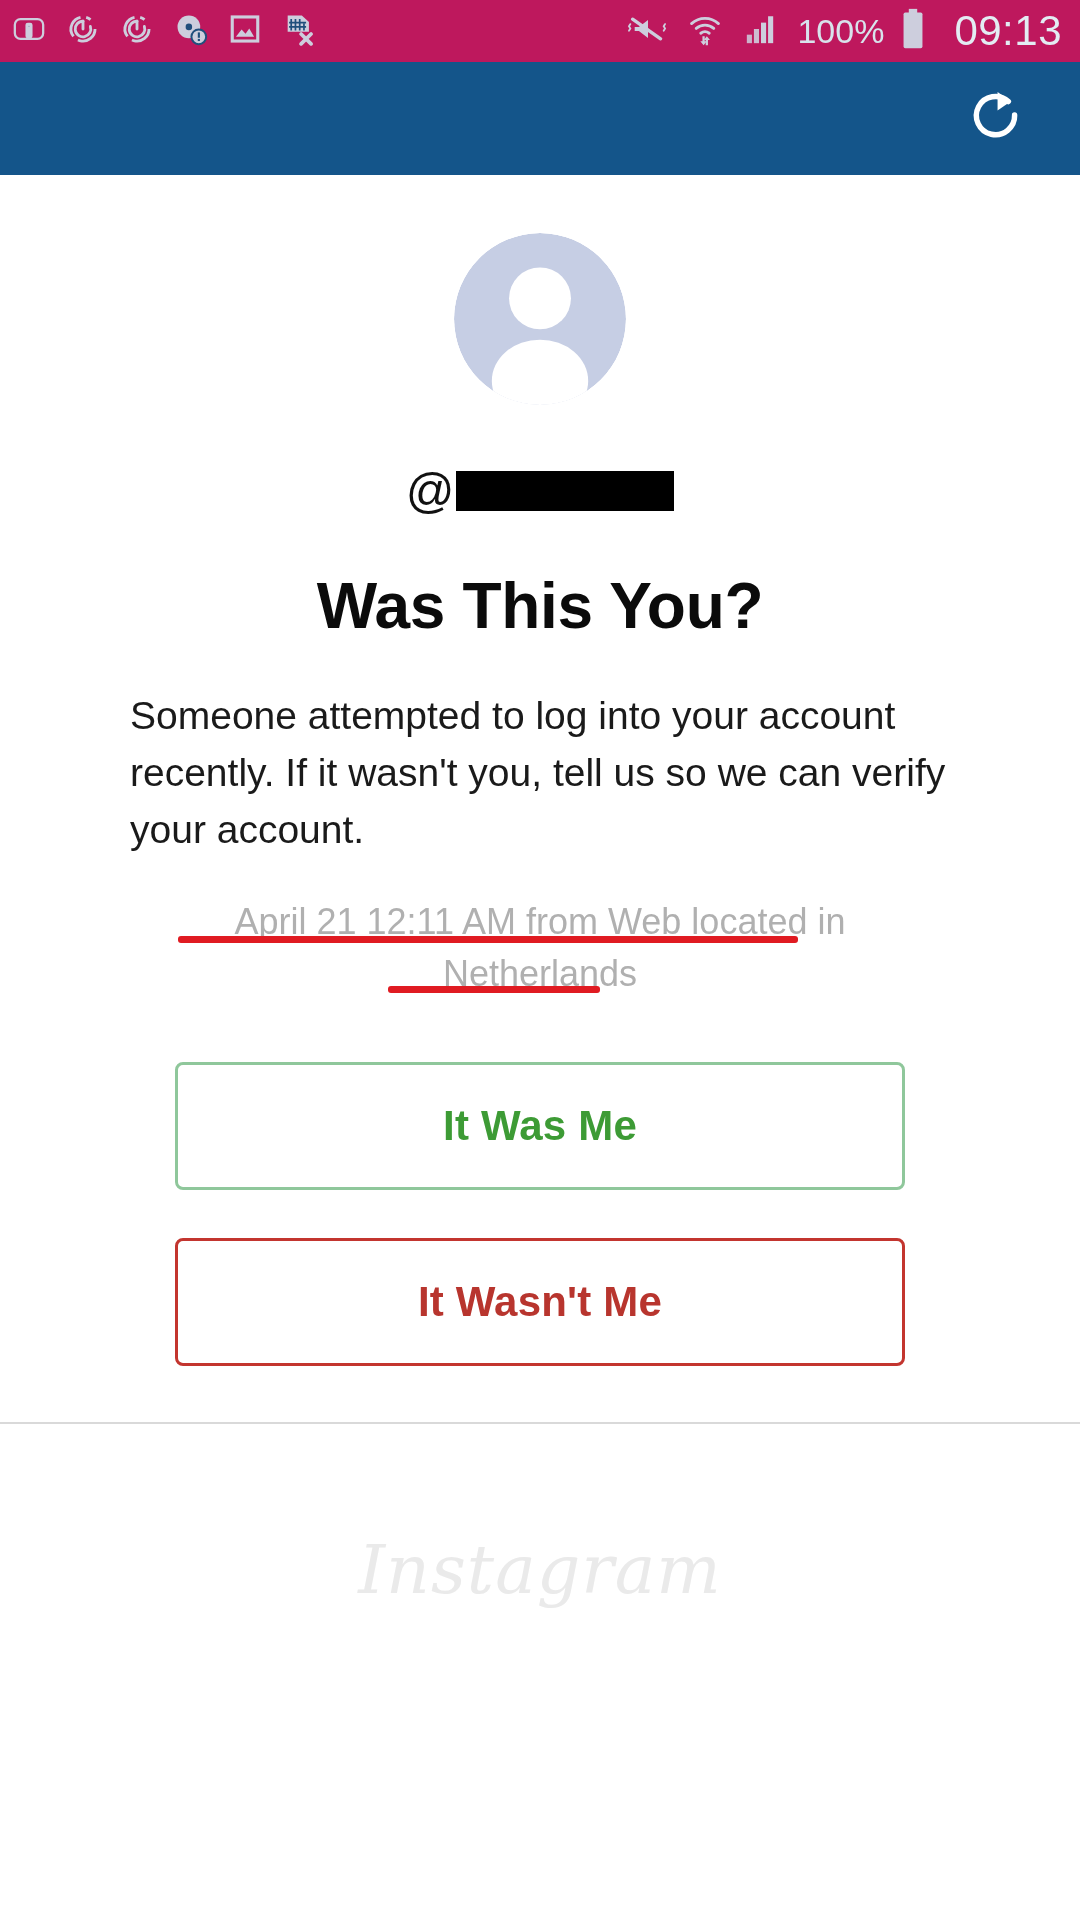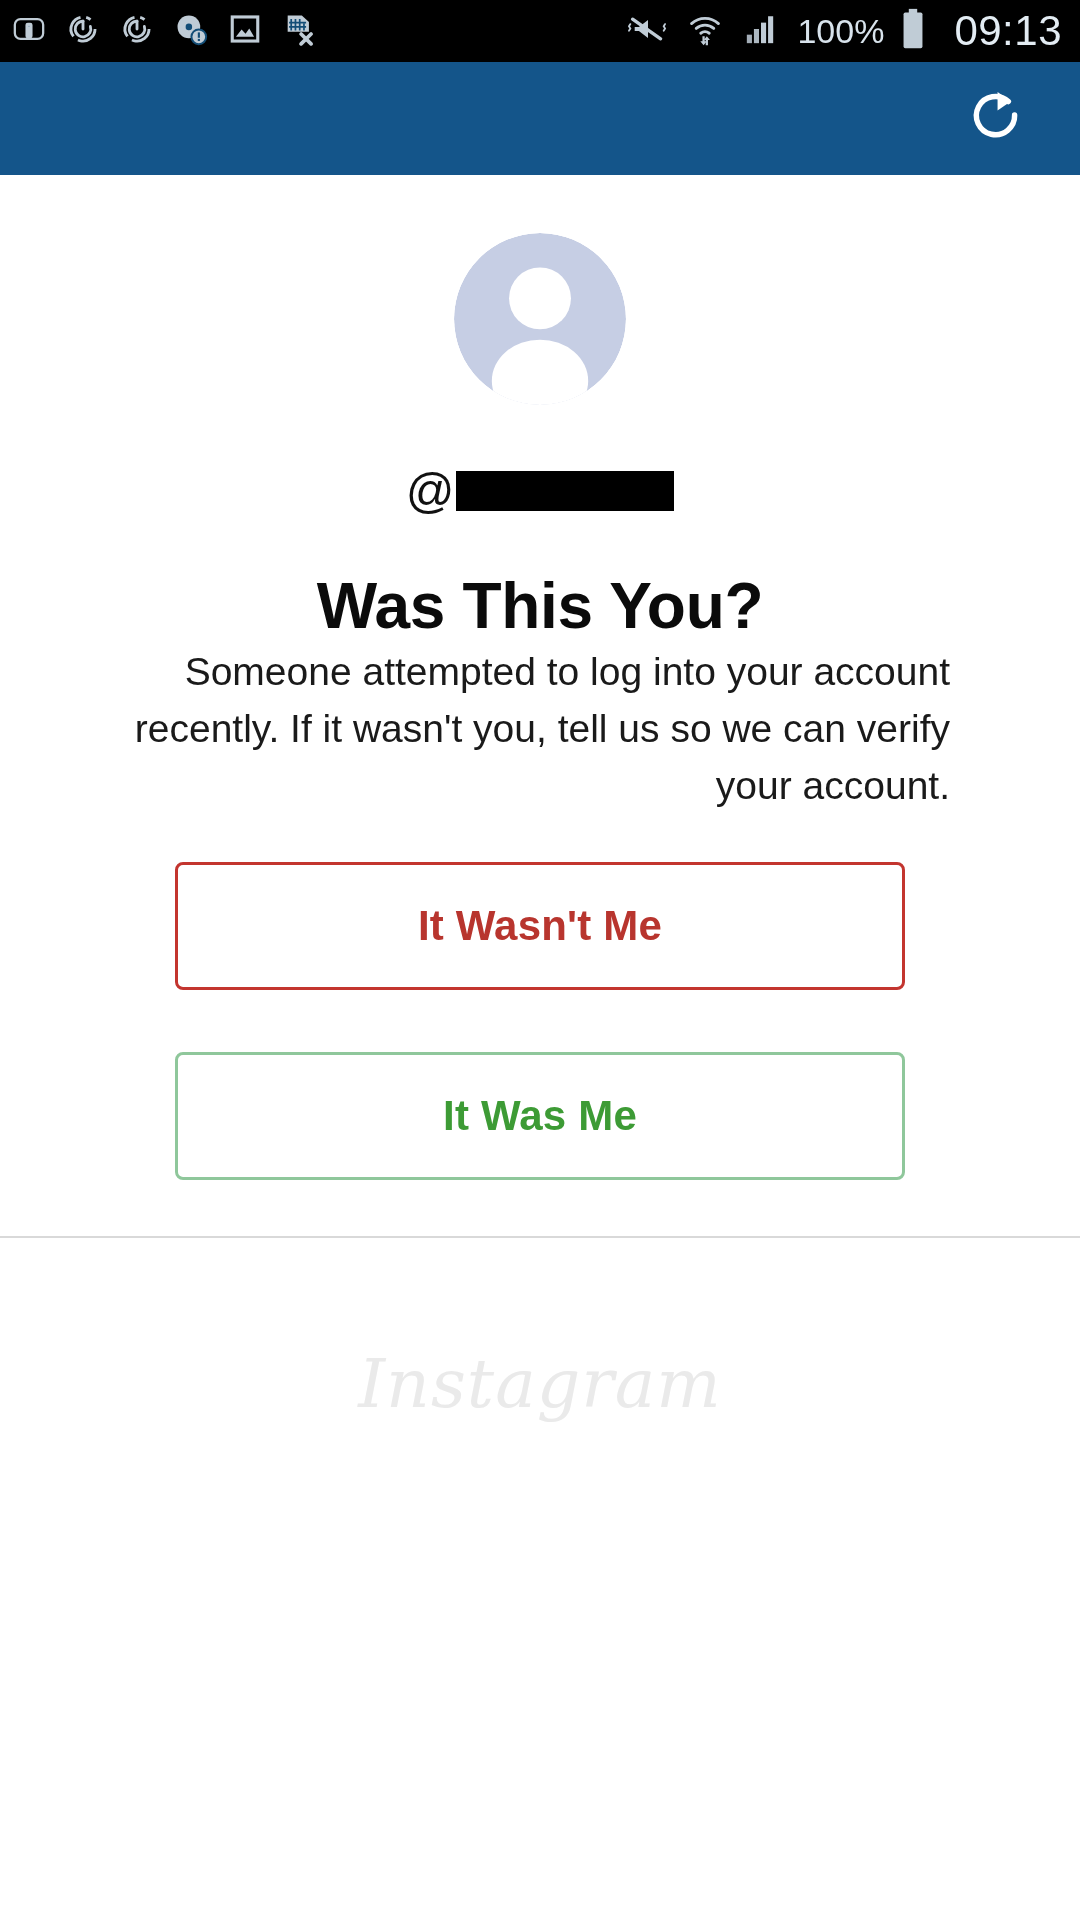--- a/index.html
+++ b/index.html
@@ -8,21 +8,21 @@
     width: 1080px;
     height: 1920px;
     background: #ffffff;
     font-family: "Liberation Sans", sans-serif;
     overflow: hidden;
   }
 
   
   .status-bar {
     height: 62px;
-    background: #000000;
+    background: #be185d;
     display: flex;
     align-items: center;
     padding: 0 18px 0 12px;
     position: relative;
   }
   .status-left {
     display: flex;
     align-items: center;
     gap: 20px;
   }
@@ -114,25 +114,26 @@
   .headline {
     margin-top: 52px;
     font-size: 64px;
     font-weight: bold;
     color: #0b0b0b;
     text-align: center;
     letter-spacing: -0.3px;
   }
 
   .body-text {
+    margin-top: 44px;
     width: 820px;
     font-size: 39px;
     line-height: 57px;
     color: #1a1a1a;
-    text-align: right;
+    text-align: left;
   }
 
   .meta-wrap {
     margin-top: 38px;
     width: 760px;
     text-align: center;
     position: relative;
   }
   .meta-text {
     font-size: 36px;
@@ -347,23 +348,28 @@
 
   <div class="username-row">
     <span class="at-sign">@</span>
     <span class="redacted"></span>
   </div>
 
   <div class="headline">Was This You?</div>
 
   <div class="body-text">Someone attempted to log into your account recently. If it wasn't you, tell us so we can verify your account.</div>
 
+  <div class="meta-wrap">
+    <div class="meta-text">April 21 12:11 AM from Web located in Netherlands</div>
+    <div class="underline u1"></div>
+    <div class="underline u2"></div>
+  </div>
+
+  <div class="btn btn-was-me">It Was Me</div>
 
   <div class="btn btn-wasnt-me">It Wasn't Me</div>
-
-  <div class="btn btn-was-me">It Was Me</div>
 
   <div class="divider"></div>
 
   <div class="footer">
     <span class="ig-wordmark">Instagram</span>
   </div>
 </div>
 
 </body></html>

